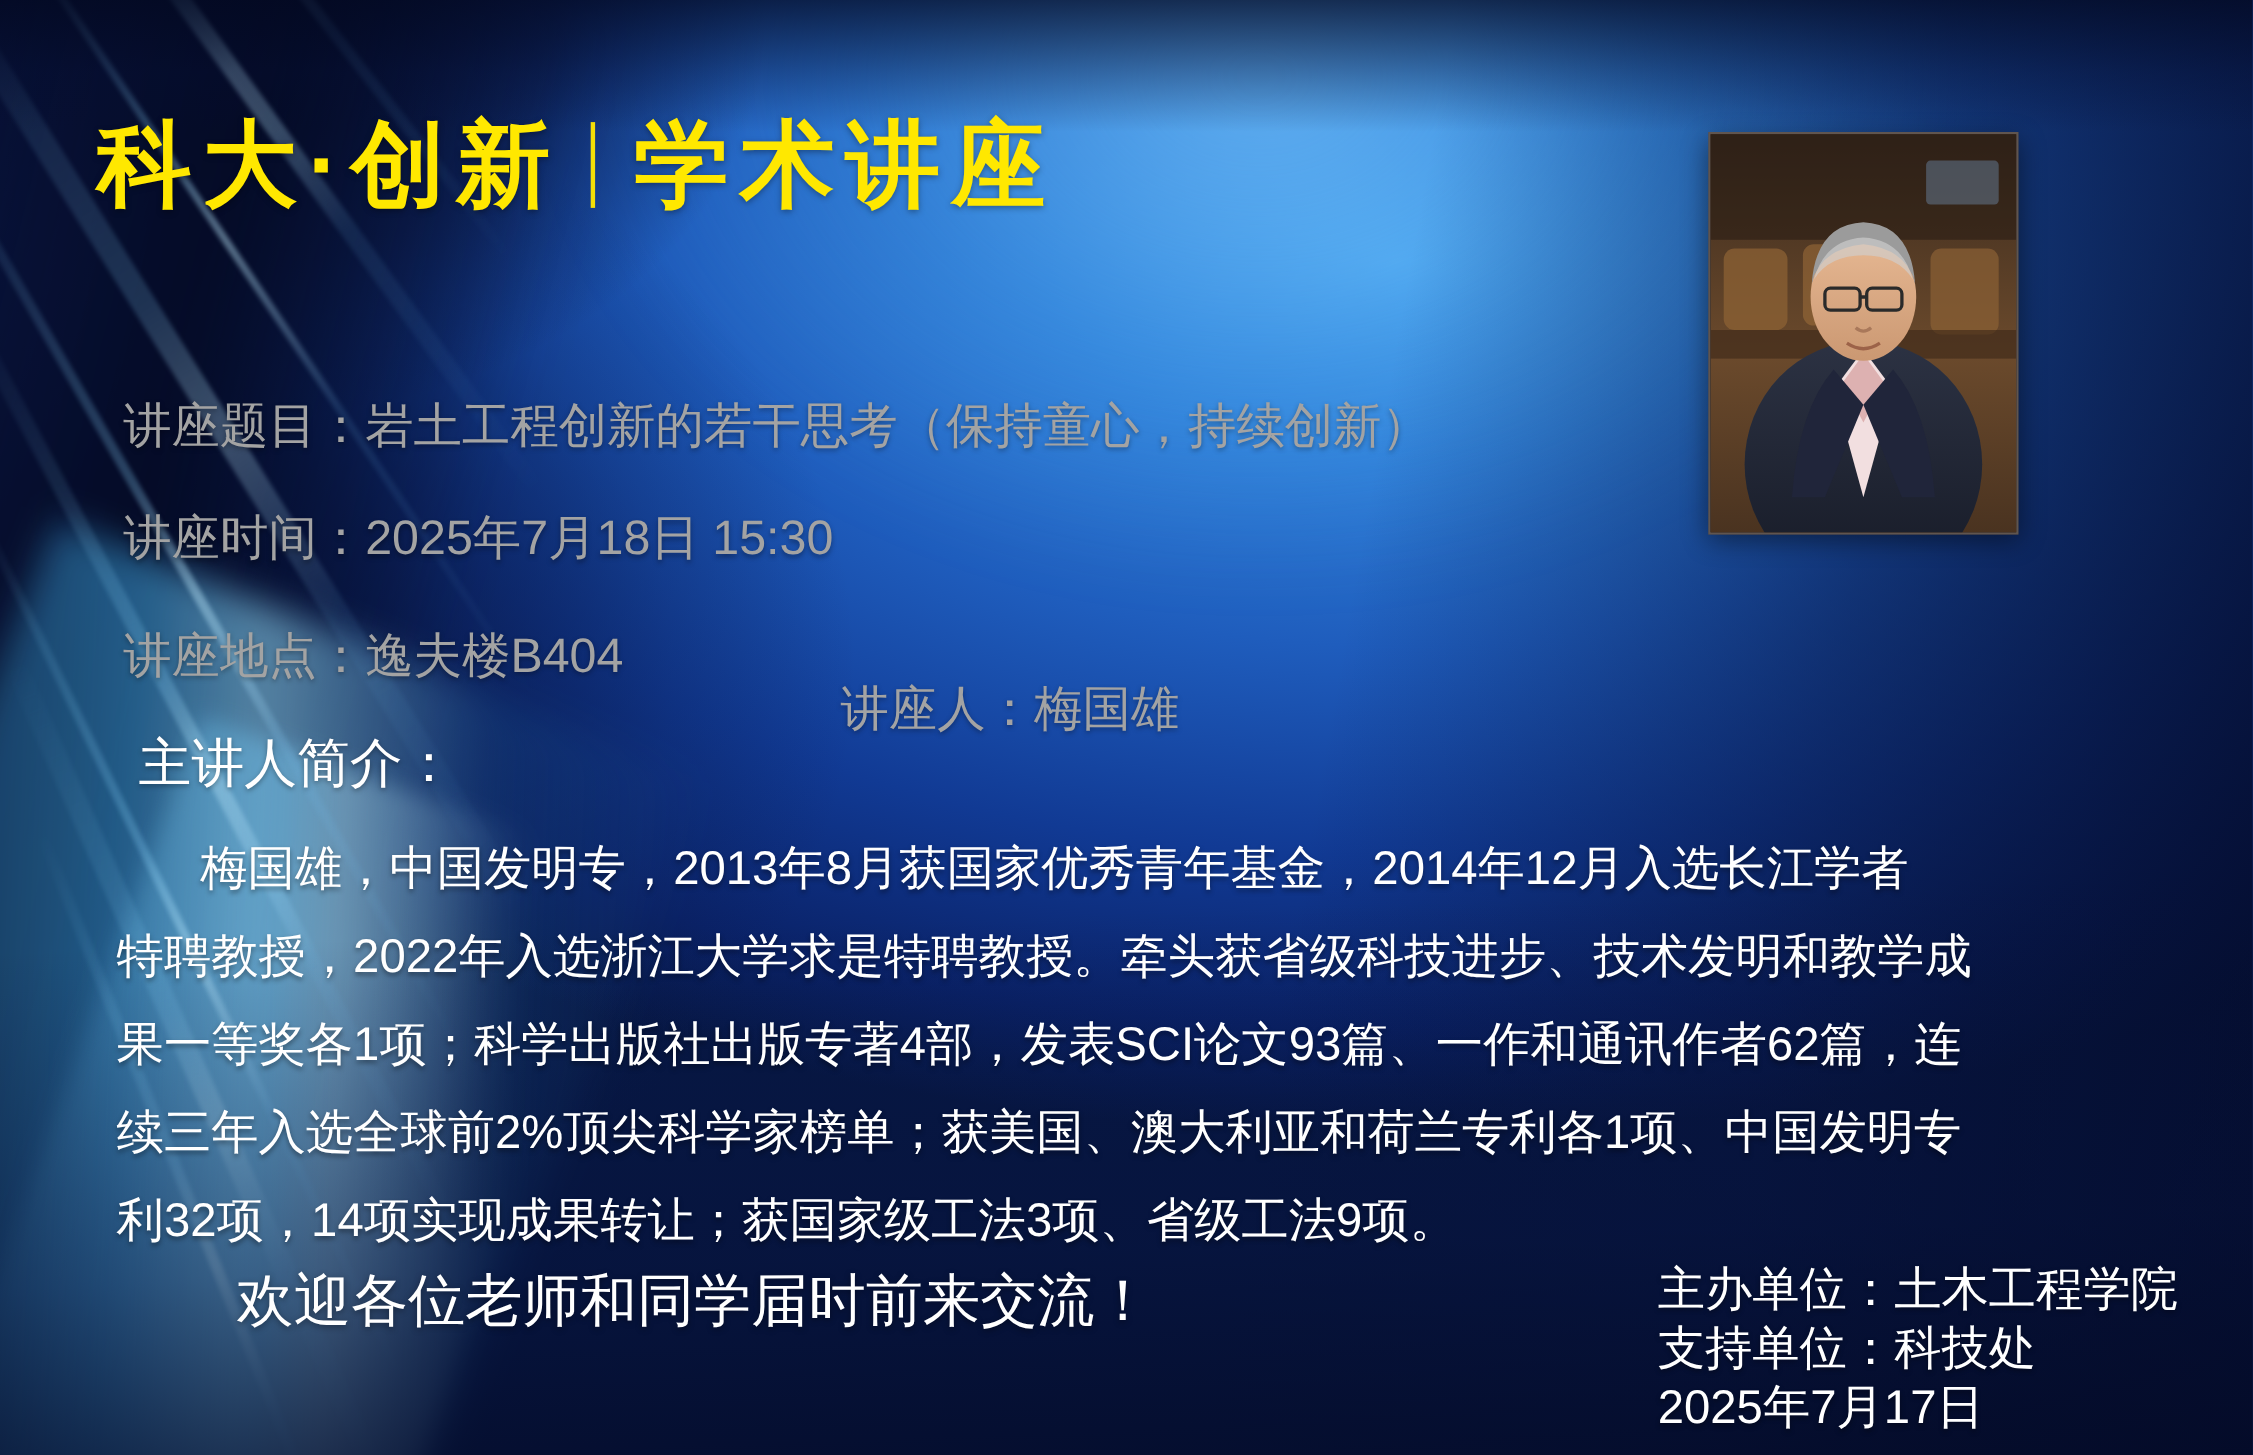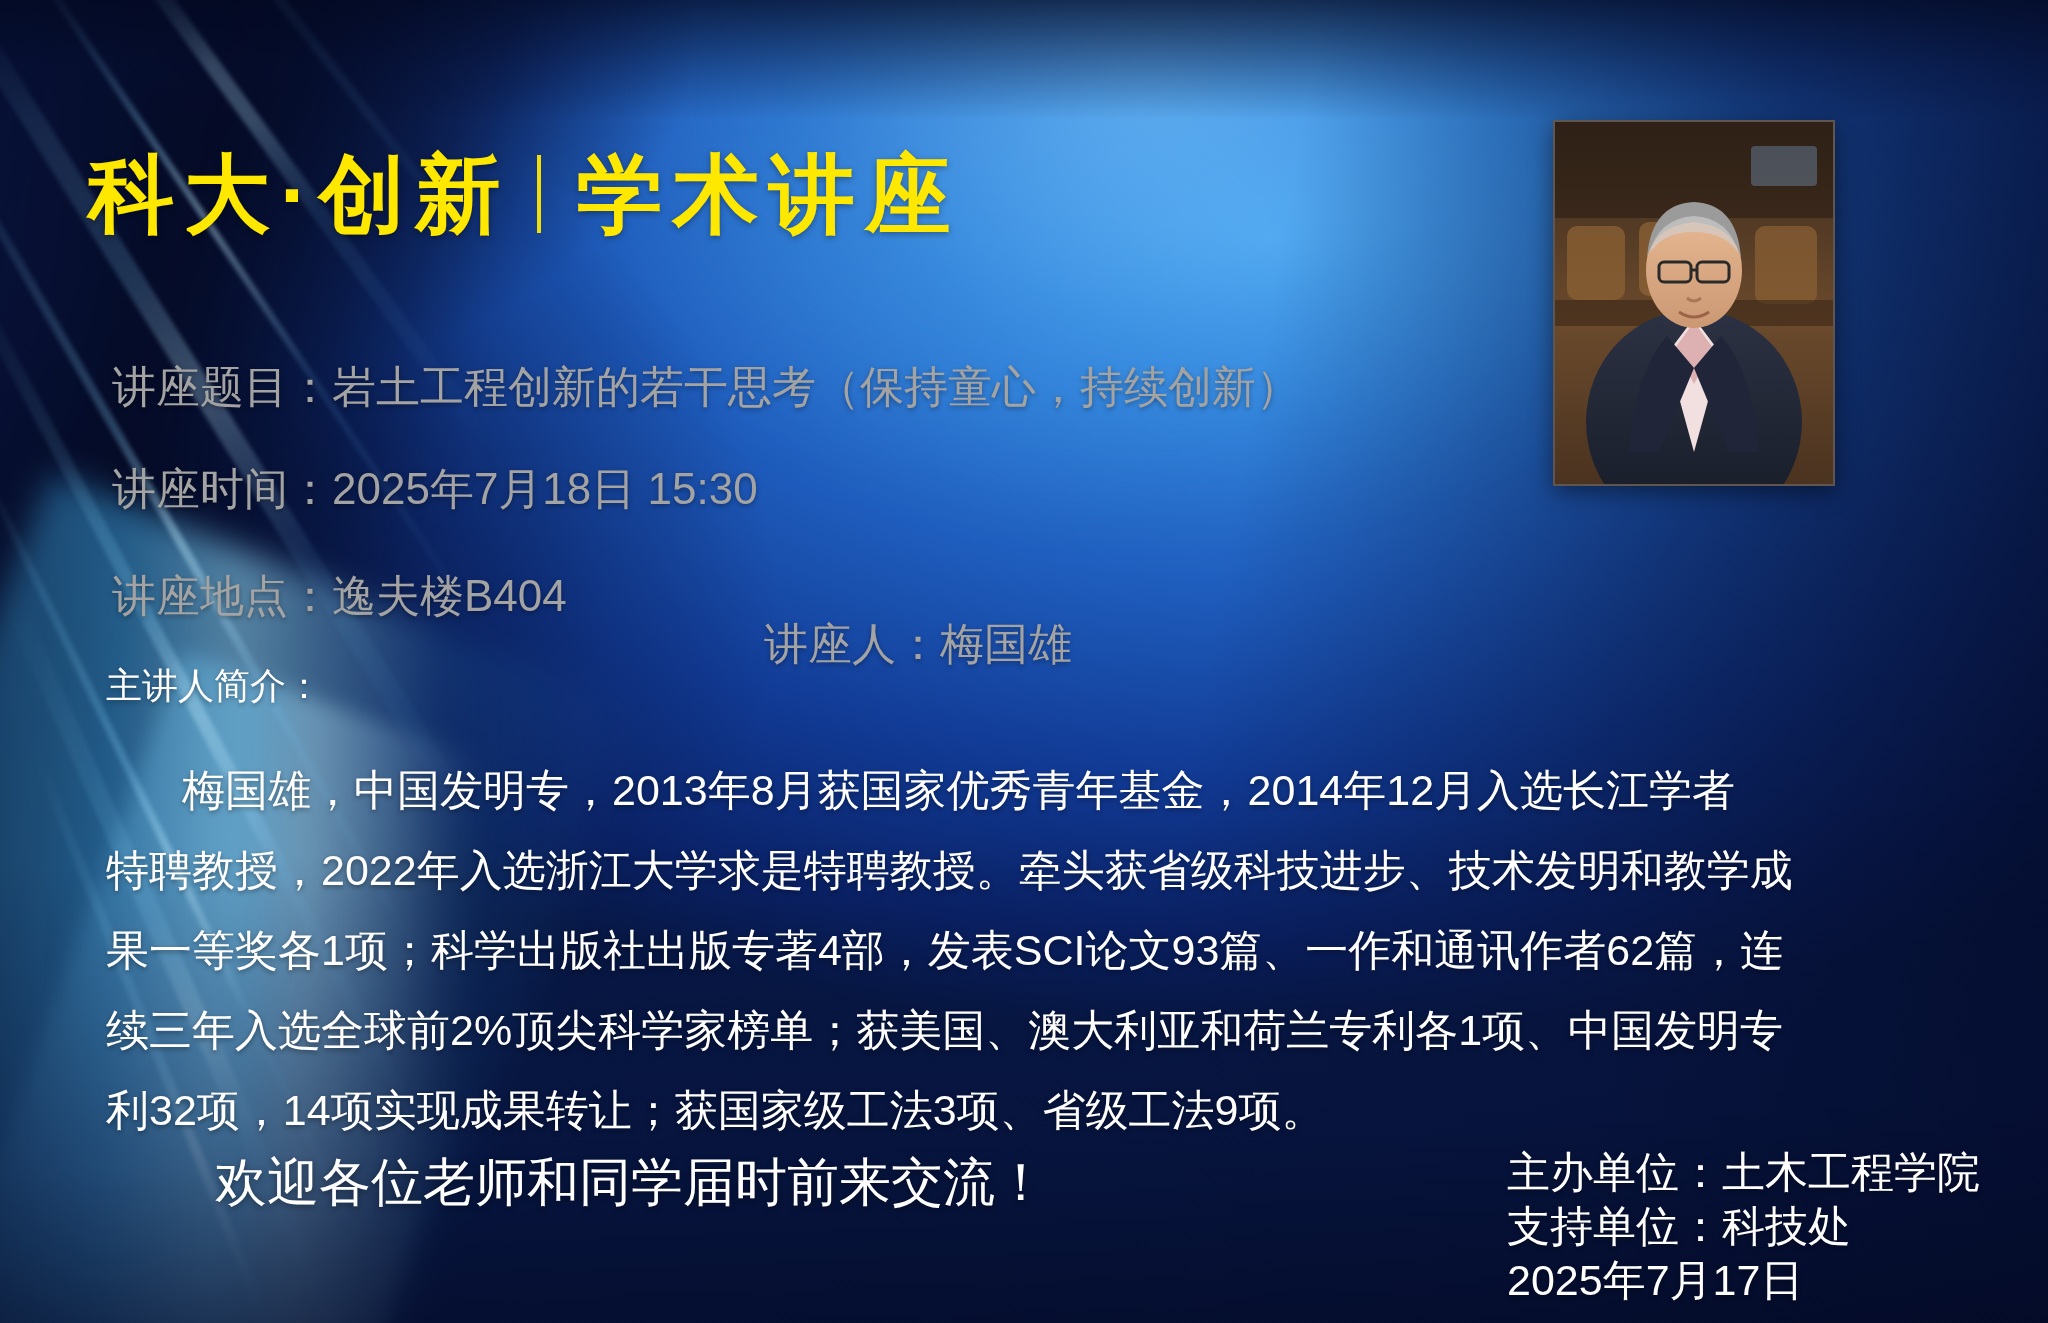--- a/index.html
+++ b/index.html
@@ -118,21 +118,20 @@
     top: 104px;
     color: #ffe800;
     font-size: 86px;
     font-weight: 700;
     letter-spacing: 10px;
     line-height: 1.08;
     white-space: nowrap;
     text-shadow: 0 2px 6px rgba(0,0,0,0.35);
     display: flex;
     align-items: center;
-    margin-top: 44px;
   }
   .title .t-main { }
   .title .t-divider {
     display: inline-block;
     width: 4px;
     height: 78px;
     background: #ffe800;
     margin: 0 36px 0 26px;
     opacity: .95;
   }
@@ -159,24 +158,24 @@
     white-space: nowrap;
     text-shadow: 0 2px 5px rgba(0,0,0,0.35);
   }
   .line-topic  { left: 112px; top: 358px; }
   .line-time   { left: 112px; top: 460px; }
   .line-place  { left: 112px; top: 567px; }
   .line-speaker{ left: 764px; top: 567px; margin-top: 48px; }
 
   .bio-head {
     position: absolute;
-    left: 106px;
+    left: 126px;
     top: 662px;
     color: #ffffff;
-    font-size: 36px;
+    font-size: 48px;
     white-space: nowrap;
     text-shadow: 0 2px 5px rgba(0,0,0,0.35);
   }
 
   .bio-body {
     position: absolute;
     left: 106px;
     top: 750px;
     width: 1870px;
     color: #ffffff;

